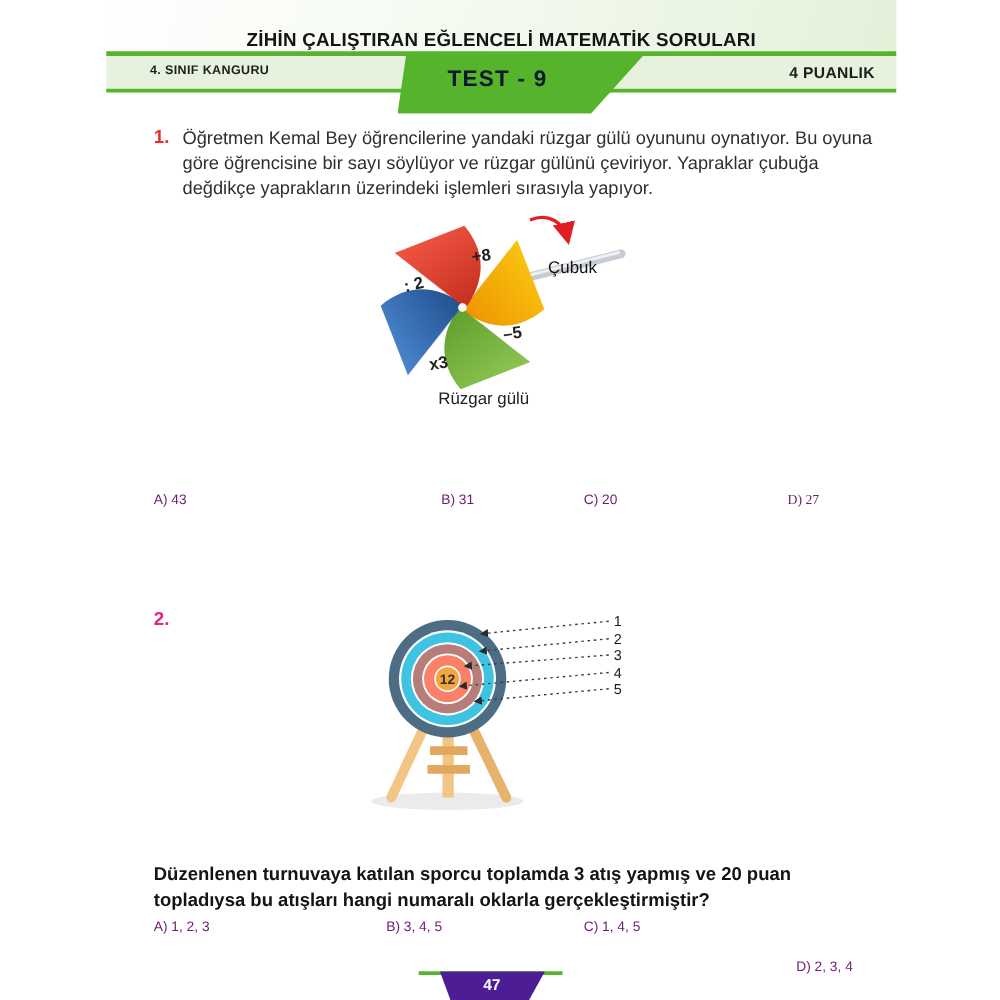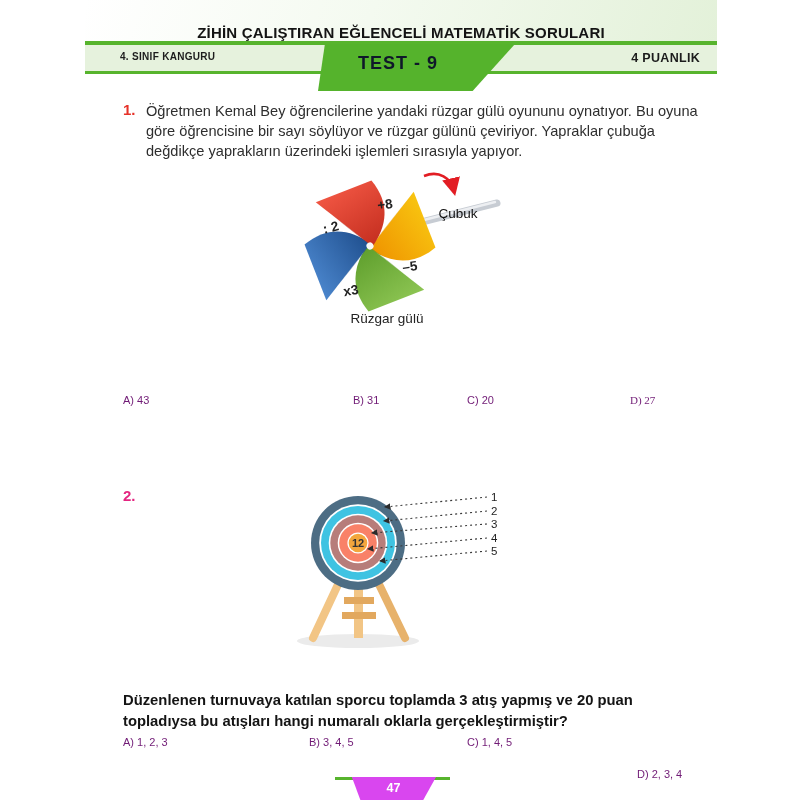--- a/index.html
+++ b/index.html
@@ -28,21 +28,21 @@
   .opt   { position:absolute; font-size:11px; color:#701a75; white-space:nowrap; }
 
   .fig-caption { position:absolute; left:322px; top:311px; width:130px; text-align:center;
                  font-size:13.5px; color:#222; }
 
   .pinwheel-svg { position:absolute; left:268px; top:162px; }
   .target-svg   { position:absolute; left:285px; top:478px; }
 
   
   .footer-line { position:absolute; left:335px; top:777px; width:115px; height:2.5px; background:#57b42d; }
-  .footer-tab  { position:absolute; left:351px; top:777px; width:85px; height:23px; background:#d946ef;
+  .footer-tab  { position:absolute; left:351px; top:777px; width:85px; height:23px; background:#4c1d95;
                  clip-path:polygon(1% 0, 100% 0, 85% 100%, 11% 100%); z-index:2; }
   .footer-tab span { display:block; text-align:center; margin-top:4px; font-size:12.5px; font-weight:700; color:#ffffff; }
 </style>
 </head>
 <body>
 
 <div class="page">
 
   <div class="header-bg"></div>
   <div class="page-title">ZİHİN ÇALIŞTIRAN EĞLENCELİ MATEMATİK SORULARI</div>

